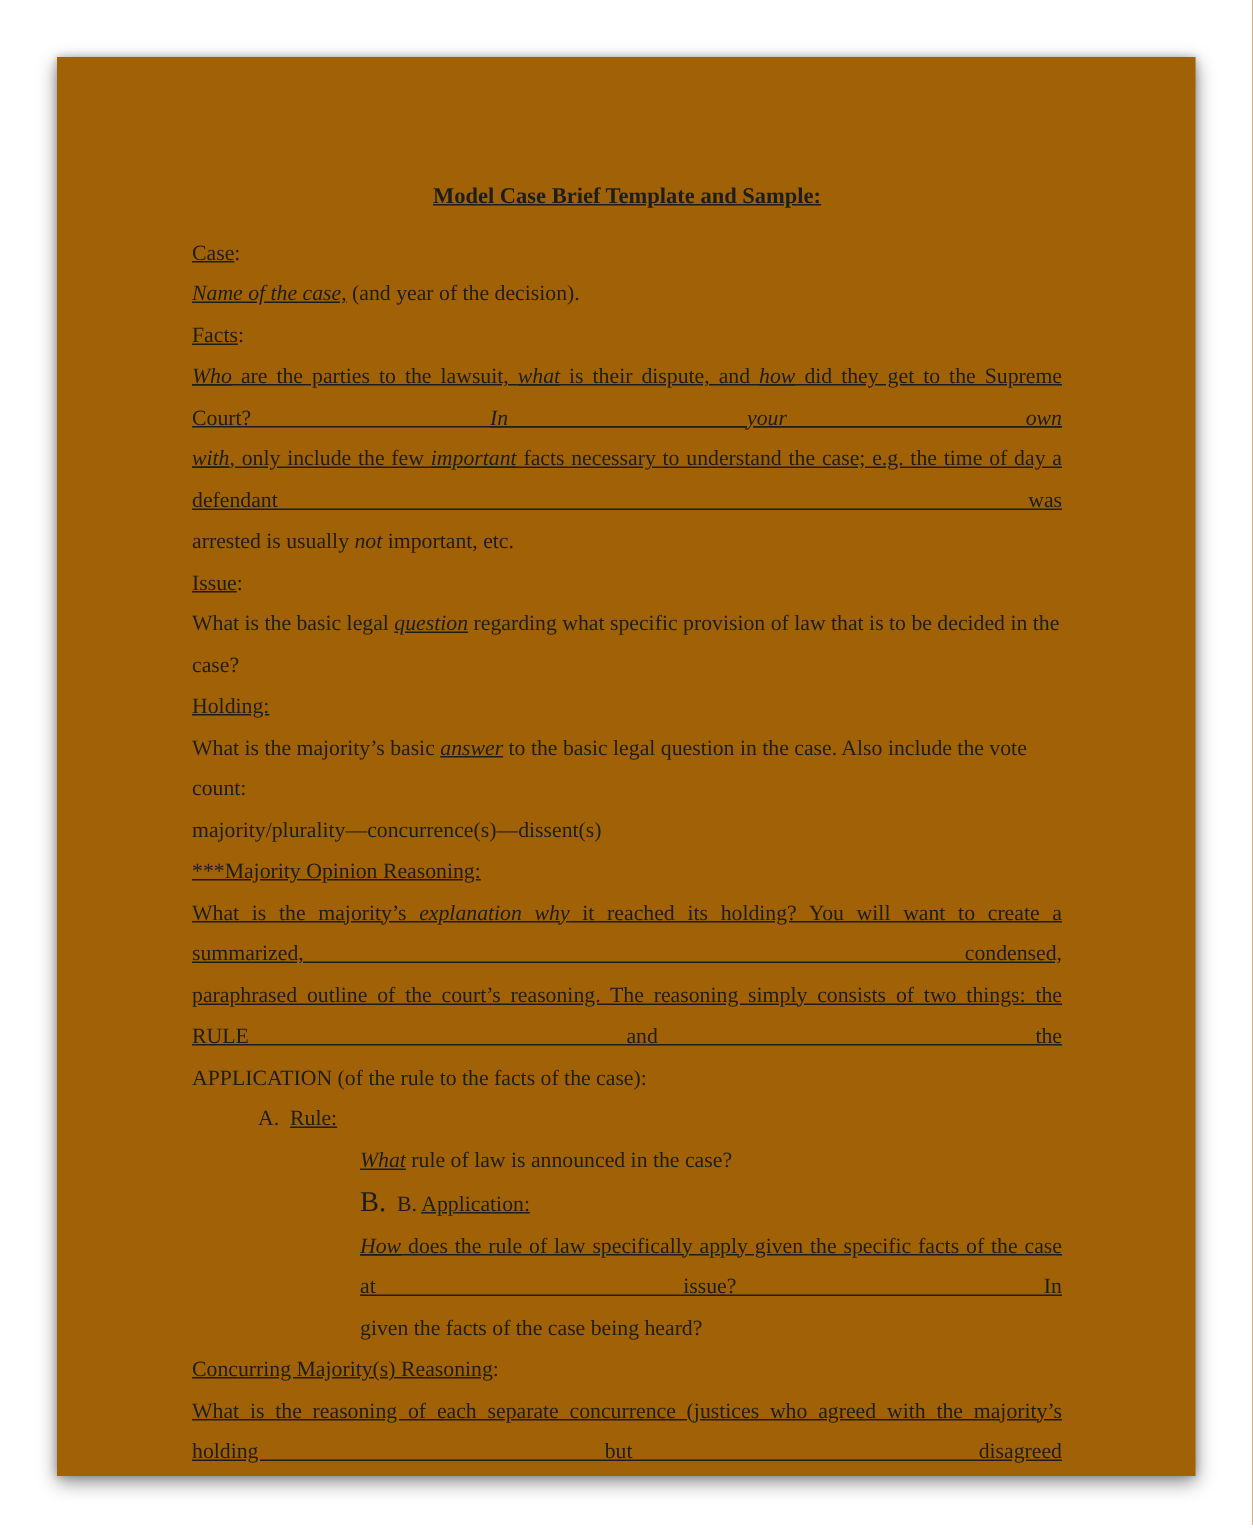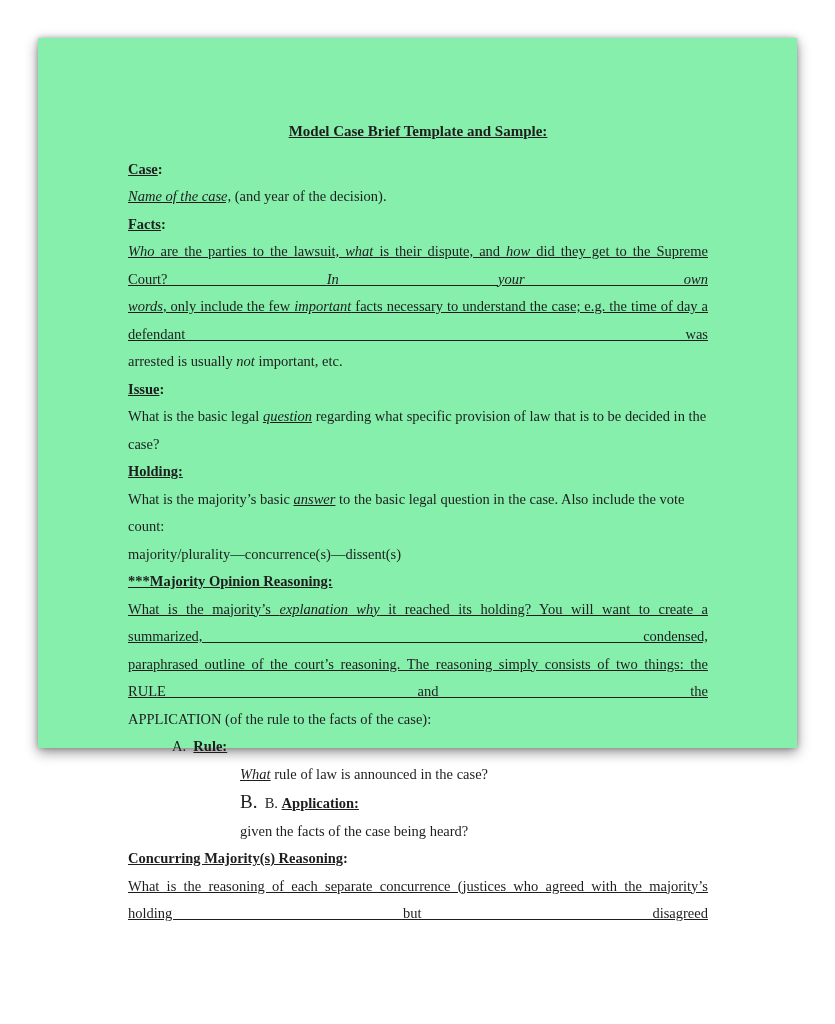--- a/index.html
+++ b/index.html
@@ -6,22 +6,22 @@
   body{
     width:835px;height:1024px;
     background:#ffffff;
     position:relative;
     overflow:hidden;
     font-family:"Liberation Serif", serif;
   }
   .paper{
     position:absolute;
     left:38px;top:38px;
-    width:759px;height:710px;
-    background:#86efac;
+    width:759px;height:946px;
+    background:#a16207;
     box-shadow:0 4px 12px rgba(0,0,0,0.45), 0 0 5px rgba(0,0,0,0.22);
   }
   .doc{
     padding:80px 89px 0 90px;
     font-size:14.5px;
     line-height:27.5px;
     color:#1d1d1d;
   }
   .title{
     text-align:center;
@@ -29,49 +29,50 @@
     text-decoration:underline;
     font-size:15px;
     margin-bottom:10px;
     white-space:nowrap;
   }
   .line{min-height:27.5px;}
   .ind0{padding-left:0;}
   .ind1{padding-left:44px;}
   .ind2{padding-left:112px;}
   .just{text-align:justify;text-align-last:justify;text-decoration:underline;}
-  .bold{font-weight:bold;}
+  .bold{font-weight:normal;}
   .ital{font-style:italic;}
   .undl{text-decoration:underline;}
   .big{font-size:19px;line-height:27.5px;}
 </style>
 </head>
 <body>
 
 <div class="paper">
   <div class="doc">
     <div class="title">Model Case Brief Template and Sample:</div>
     <div id="doc-body">
         <div class="line ind0"><span class="bold undl">Case</span><span class="bold">:</span></div>
         <div class="line ind0"><span class="ital undl">Name of the case,</span><span> (and year of the decision).</span></div>
         <div class="line ind0"><span class="bold undl">Facts</span><span class="bold">:</span></div>
         <div class="line ind0 just"><span class="ital undl">Who</span><span> are the parties to the lawsuit, </span><span class="ital undl">what</span><span> is their dispute, and </span><span class="ital undl">how</span><span> did they get to the Supreme Court? </span><span class="ital undl">In your own</span></div>
-        <div class="line ind0 just"><span class="ital undl">words</span><span>, only include the few </span><span class="ital undl">important</span><span> facts necessary to understand the case; e.g. the time of day a defendant was</span></div>
+        <div class="line ind0 just"><span class="ital undl">with</span><span>, only include the few </span><span class="ital undl">important</span><span> facts necessary to understand the case; e.g. the time of day a defendant was</span></div>
         <div class="line ind0"><span>arrested is usually </span><span class="ital">not</span><span> important, etc.</span></div>
         <div class="line ind0"><span class="bold undl">Issue</span><span class="bold">:</span></div>
         <div class="line ind0"><span>What is the basic legal </span><span class="ital undl">question</span><span> regarding what specific provision of law that is to be decided in the case?</span></div>
         <div class="line ind0"><span class="bold undl">Holding:</span></div>
         <div class="line ind0"><span>What is the majority’s basic </span><span class="ital undl">answer</span><span> to the basic legal question in the case. Also include the vote count:</span></div>
         <div class="line ind0"><span>majority/plurality—concurrence(s)—dissent(s)</span></div>
         <div class="line ind0"><span class="bold undl">***Majority Opinion Reasoning:</span></div>
         <div class="line ind0 just"><span>What is the majority’s </span><span class="ital">explanation why</span><span> it reached its holding?  You will want to create a summarized, condensed,</span></div>
         <div class="line ind0 just"><span>paraphrased outline of the court’s reasoning.  The reasoning simply consists of two things: the RULE and the</span></div>
         <div class="line ind0"><span>APPLICATION (of the rule to the facts of the case):</span></div>
         <div class="line ind1"><span>A.&nbsp; </span><span class="bold undl">Rule:</span></div>
         <div class="line ind2"><span class="ital undl">What</span><span> rule of law is announced in the case?</span></div>
         <div class="line ind2"><span class="big">B.</span><span>&nbsp; </span><span>B. </span><span class="bold undl">Application:</span></div>
+        <div class="line ind2 just"><span class="ital undl">How</span><span> does the rule of law specifically apply given the specific facts of the case at issue?  In</span></div>
         <div class="line ind2"><span>given the facts of the case being heard?</span></div>
         <div class="line ind0"><span class="bold undl">Concurring Majority(s) Reasoning</span><span class="bold">:</span></div>
         <div class="line ind0 just"><span>What is the reasoning of each separate concurrence (justices who agreed with the majority’s holding but disagreed</span></div>
       </div>
 
   </div>
 </div>
 
 </body></html>

